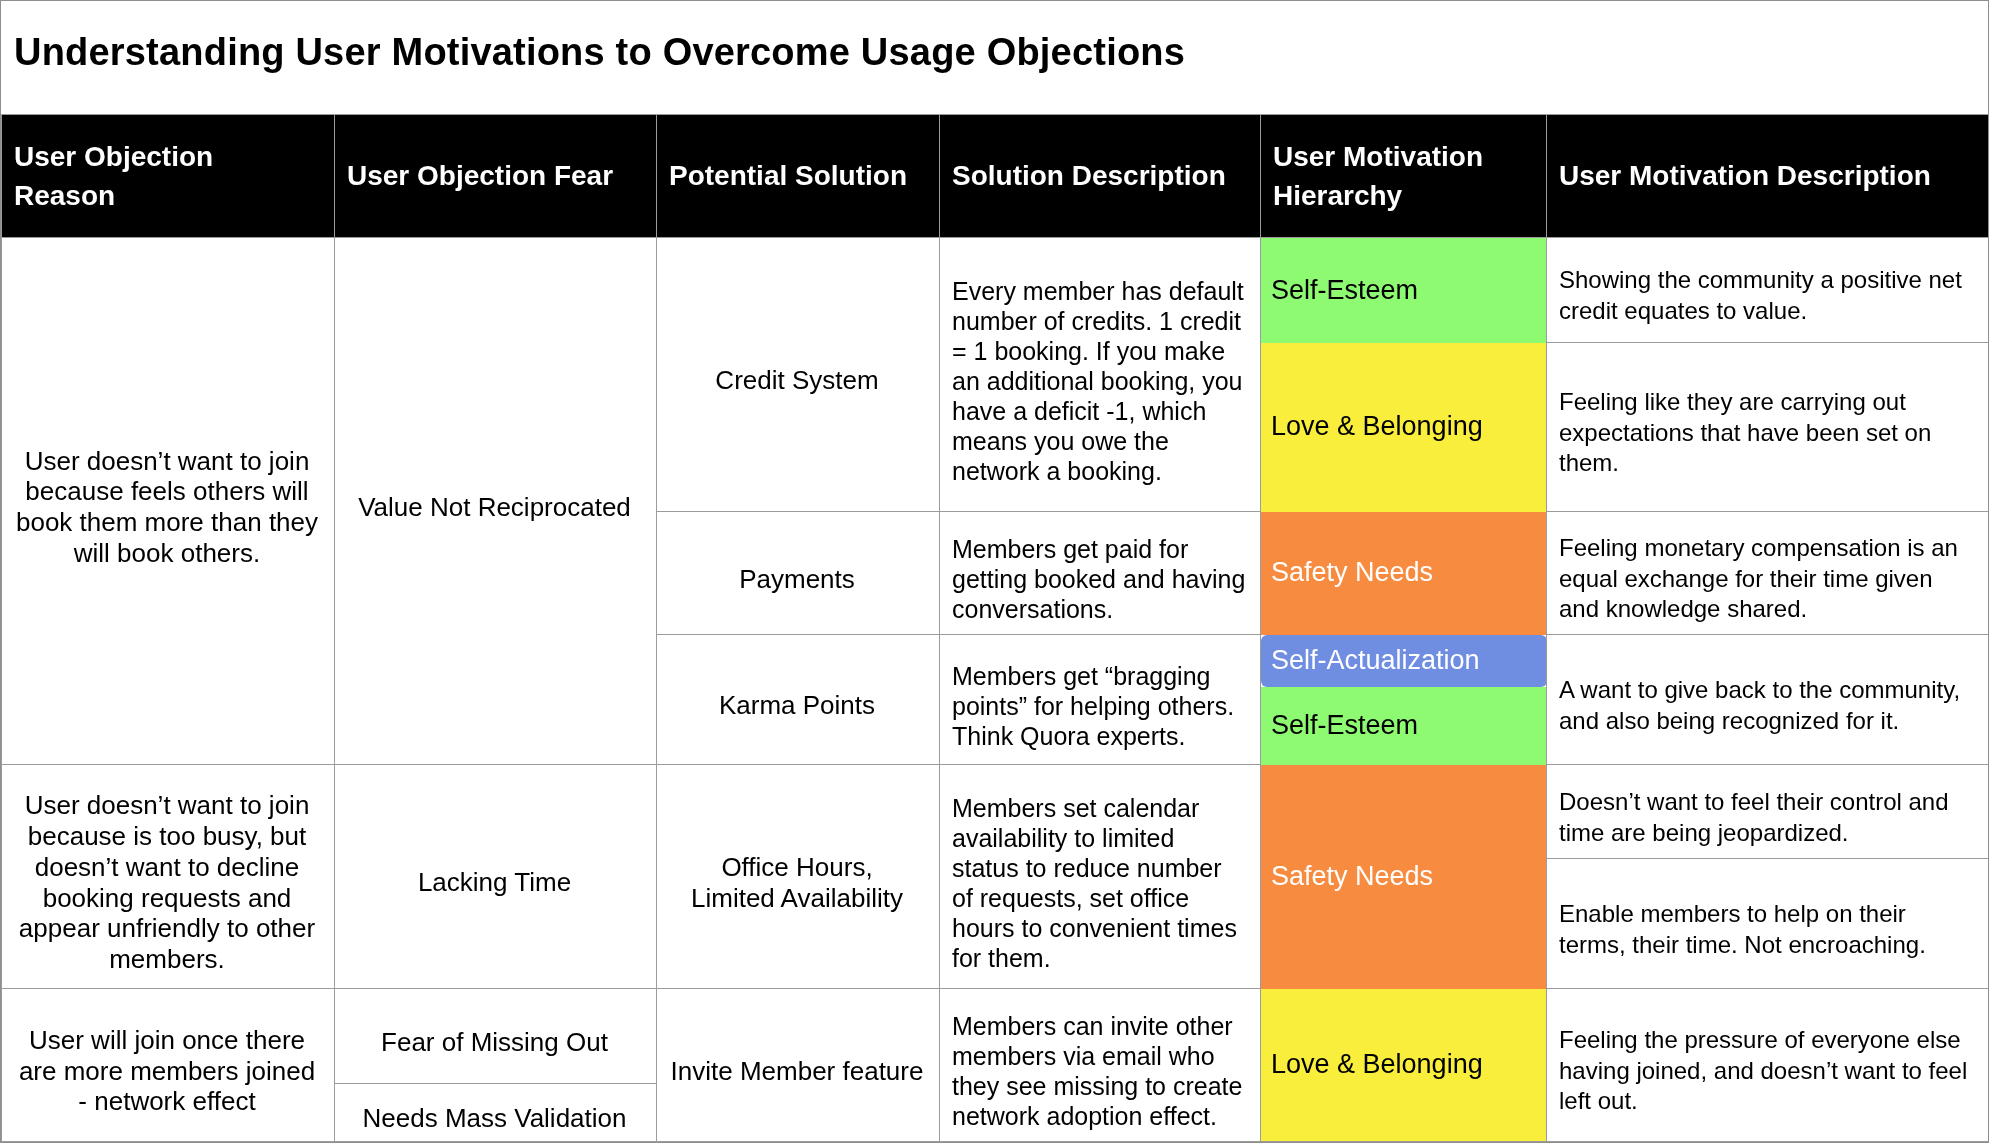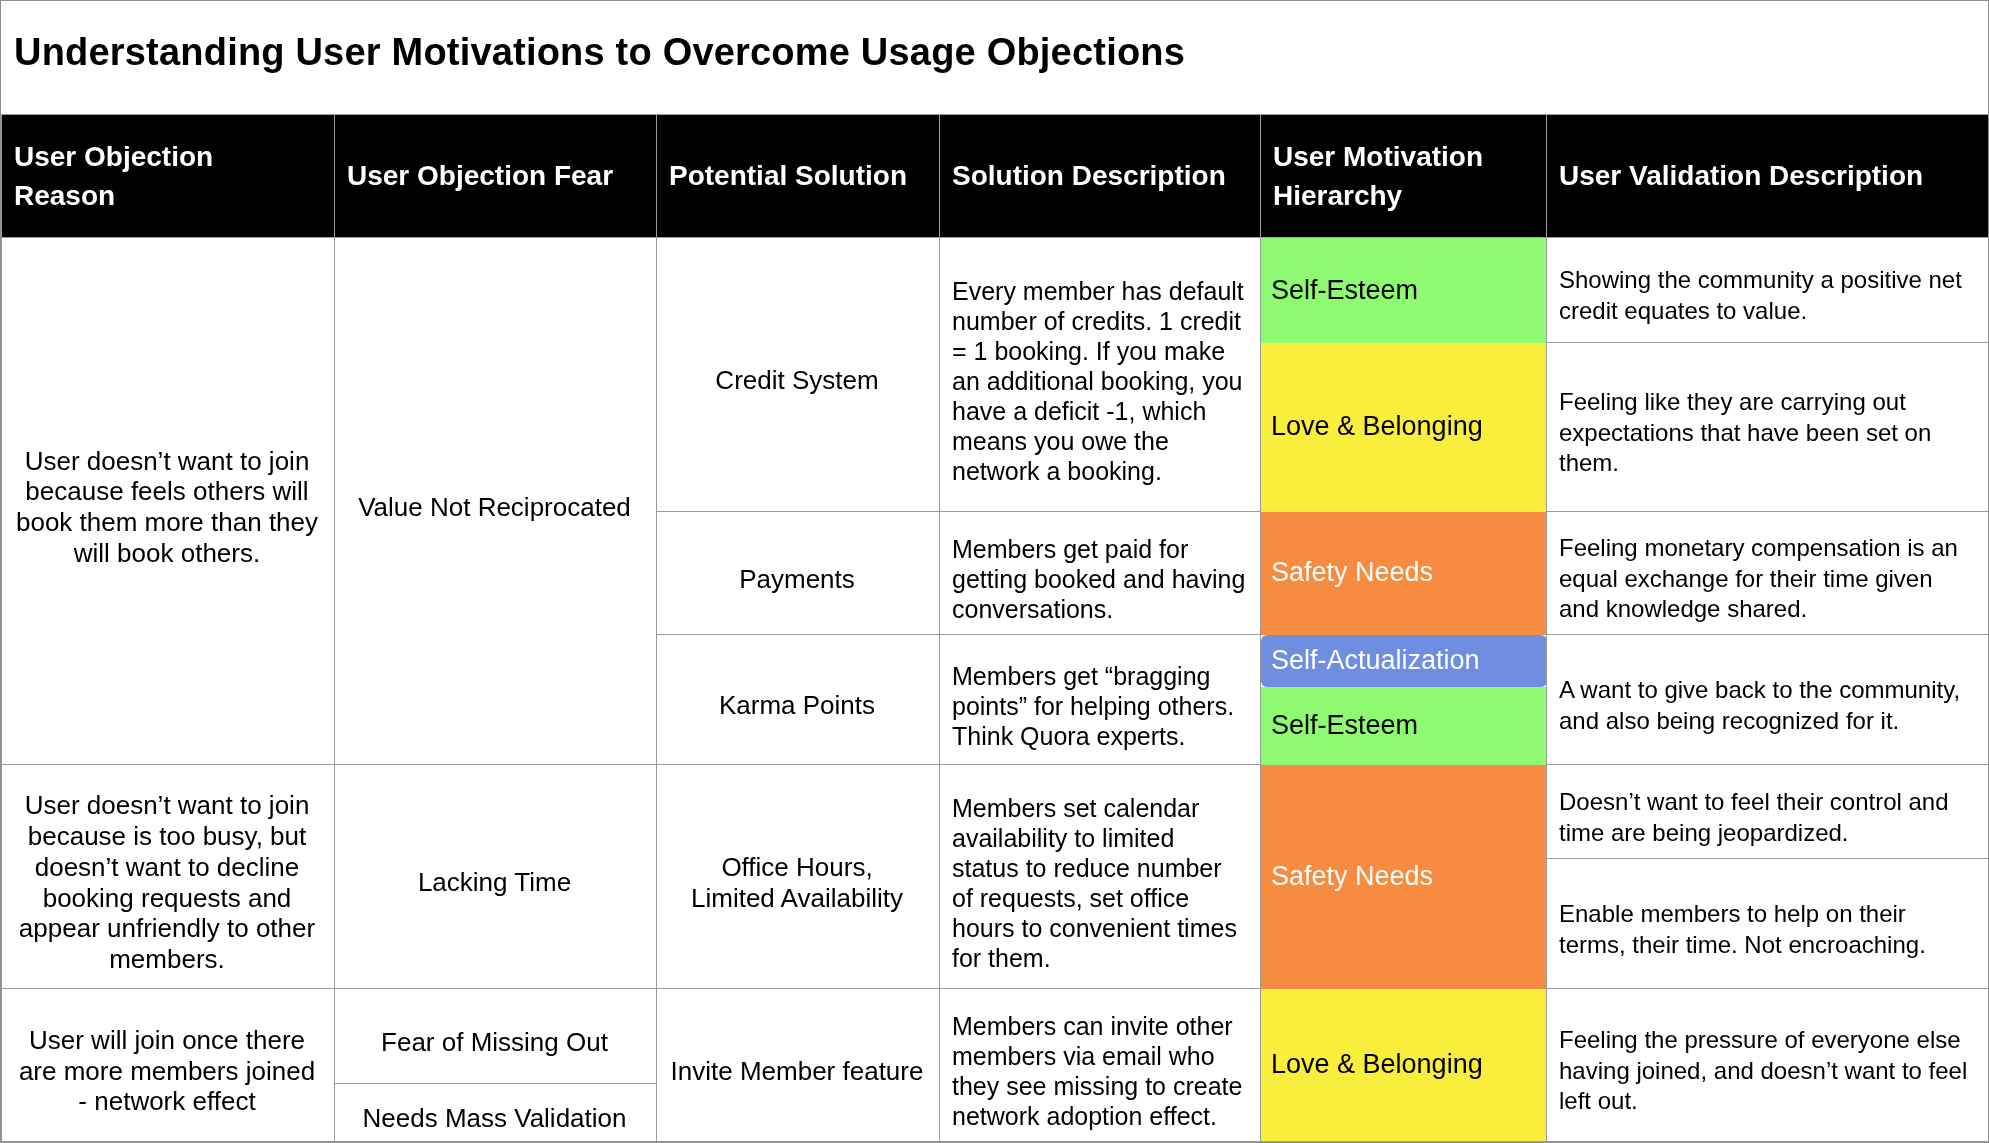--- a/index.html
+++ b/index.html
@@ -68,21 +68,21 @@
         <col style="width:286px">
         <col style="width:444px">
     </colgroup>
     <thead>
       <tr style="height:123px">
         <th>User Objection Reason</th>
         <th>User Objection Fear</th>
         <th>Potential Solution</th>
         <th>Solution Description</th>
         <th>User Motivation Hierarchy</th>
-        <th>User Validation Description</th>
+        <th>User Motivation Description</th>
       </tr>
     </thead>
     <tbody>
 
       <tr style="height:105px">
         <td class="c1" rowspan="5">User doesn’t want to join because feels others will book them more than they will book others.</td>
         <td class="c2" rowspan="5">Value Not Reciprocated</td>
         <td class="c3" rowspan="2">Credit System</td>
         <td class="c4" rowspan="2">Every member has default number of credits. 1 credit = 1 booking. If you make an additional booking, you have a deficit -1, which means you owe the network a booking.</td>
         <td class="hier" style="background-color: rgb(141, 250, 114);">Self-Esteem</td>

